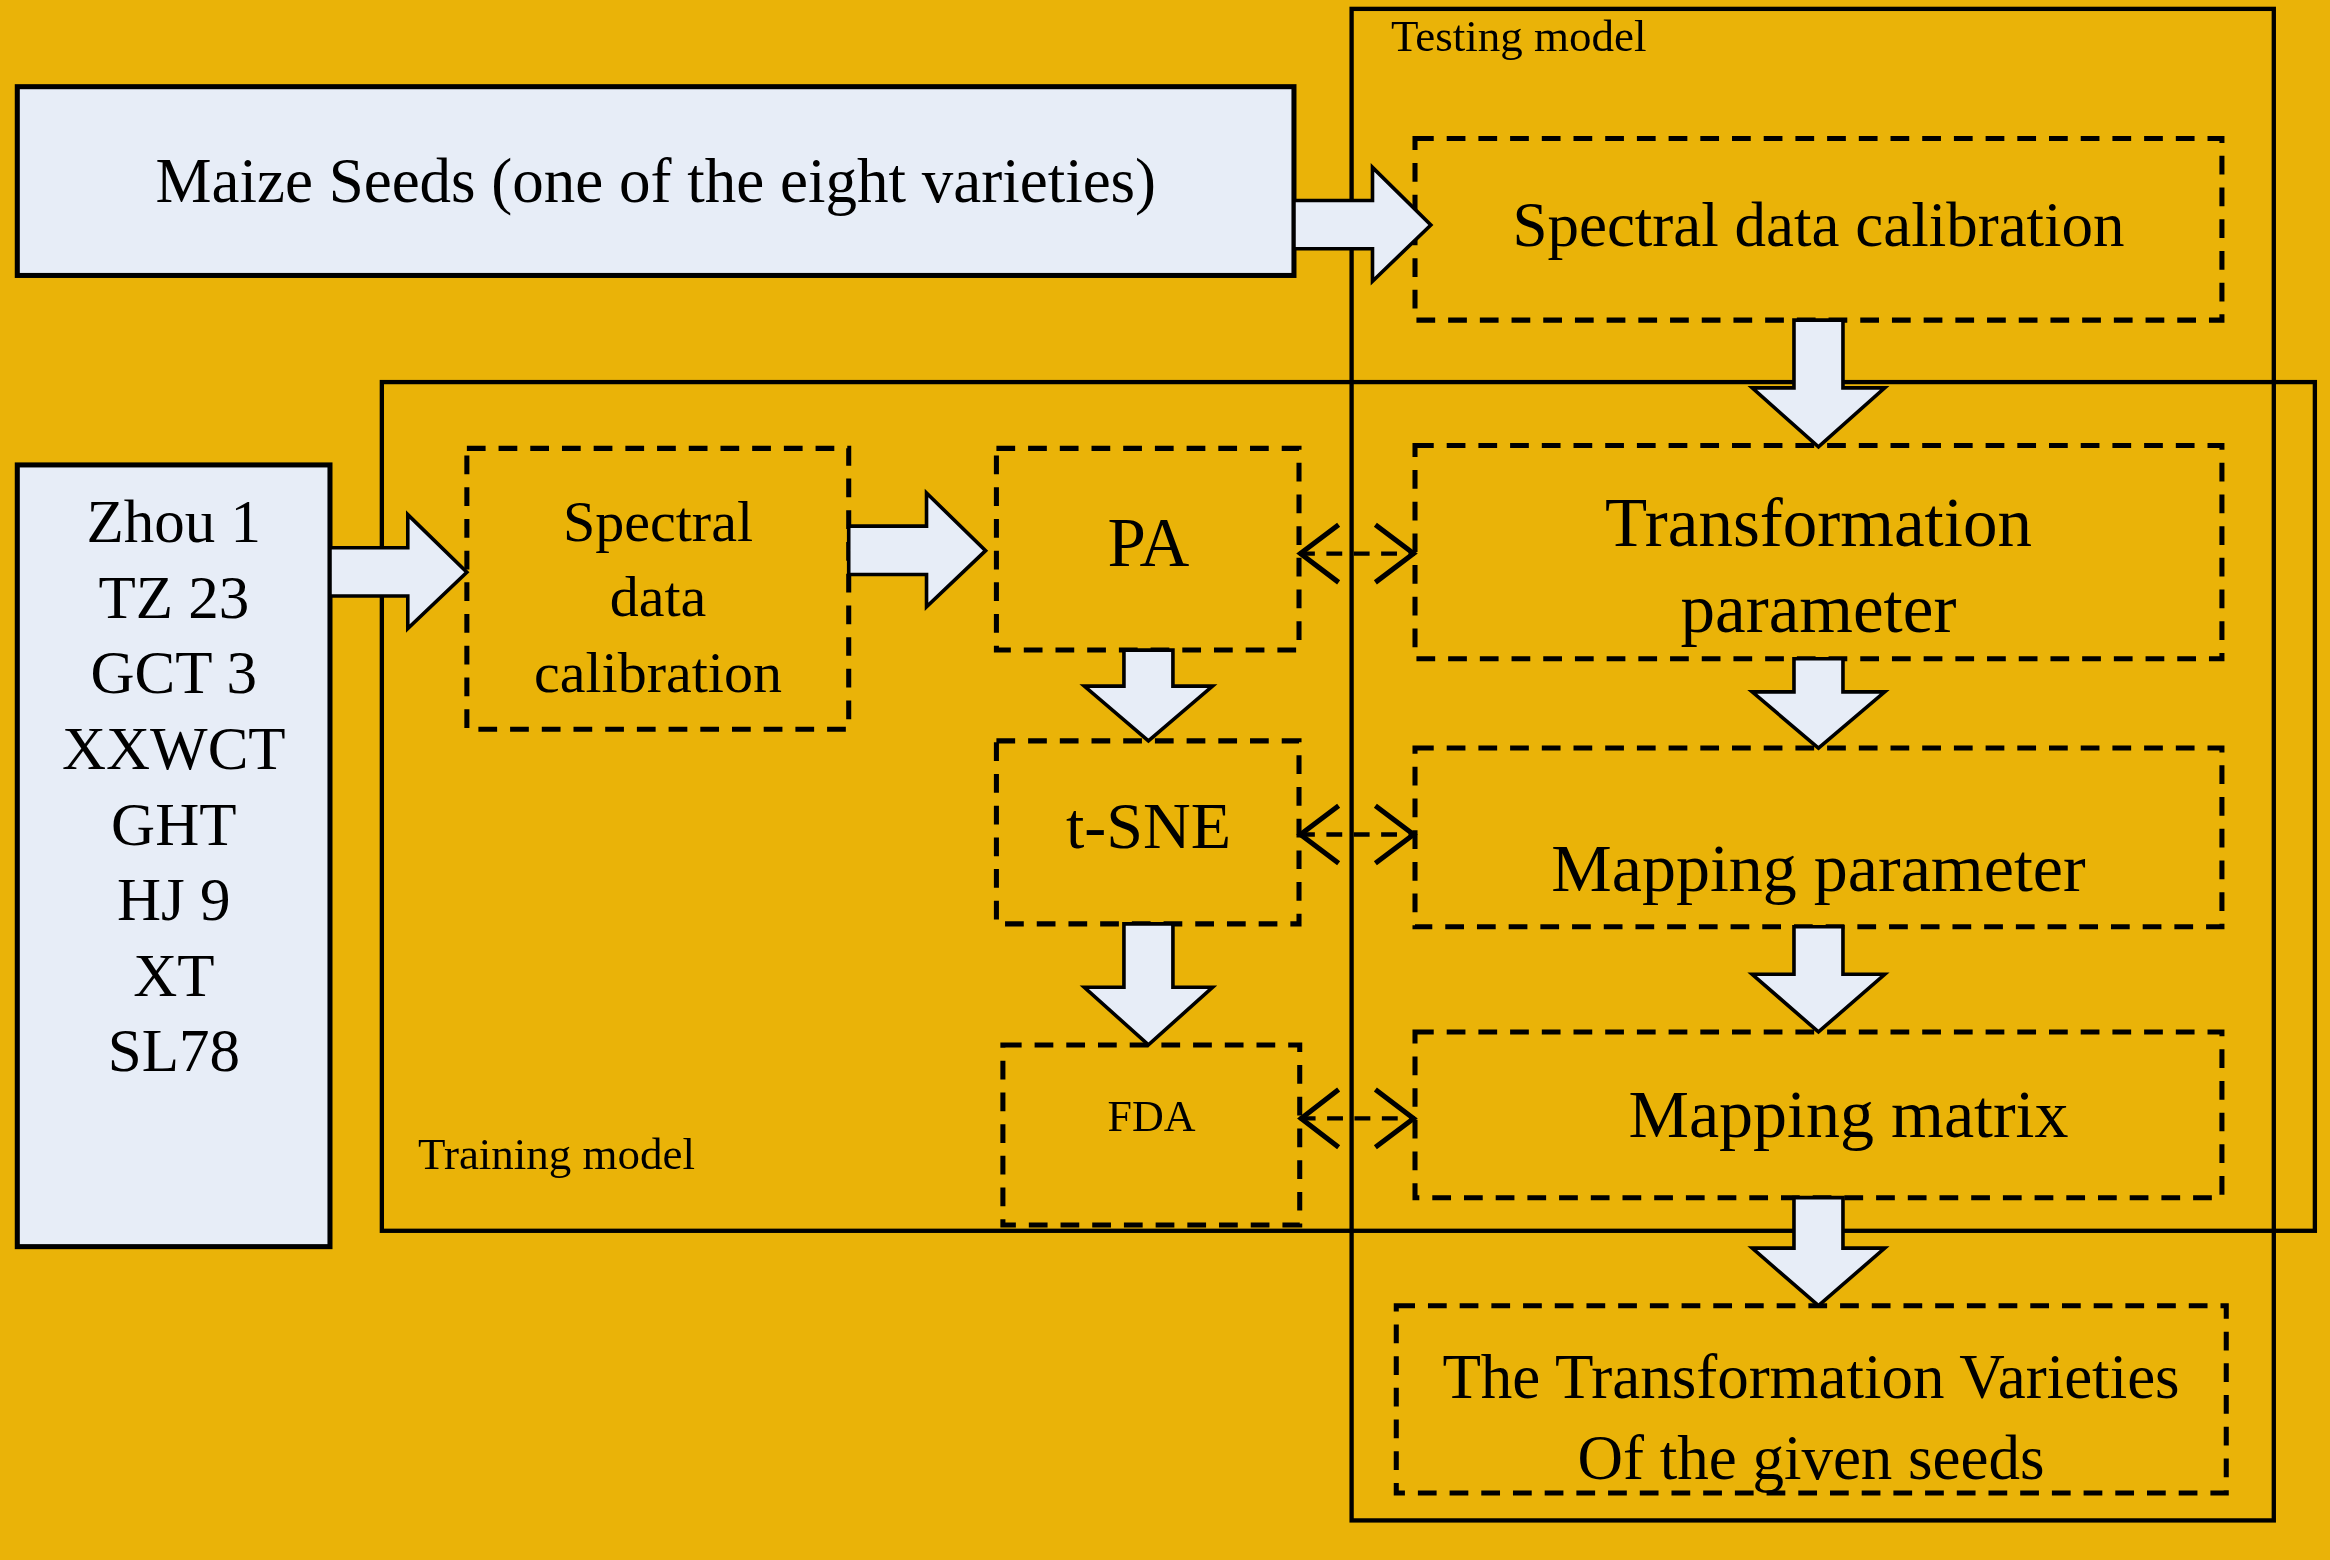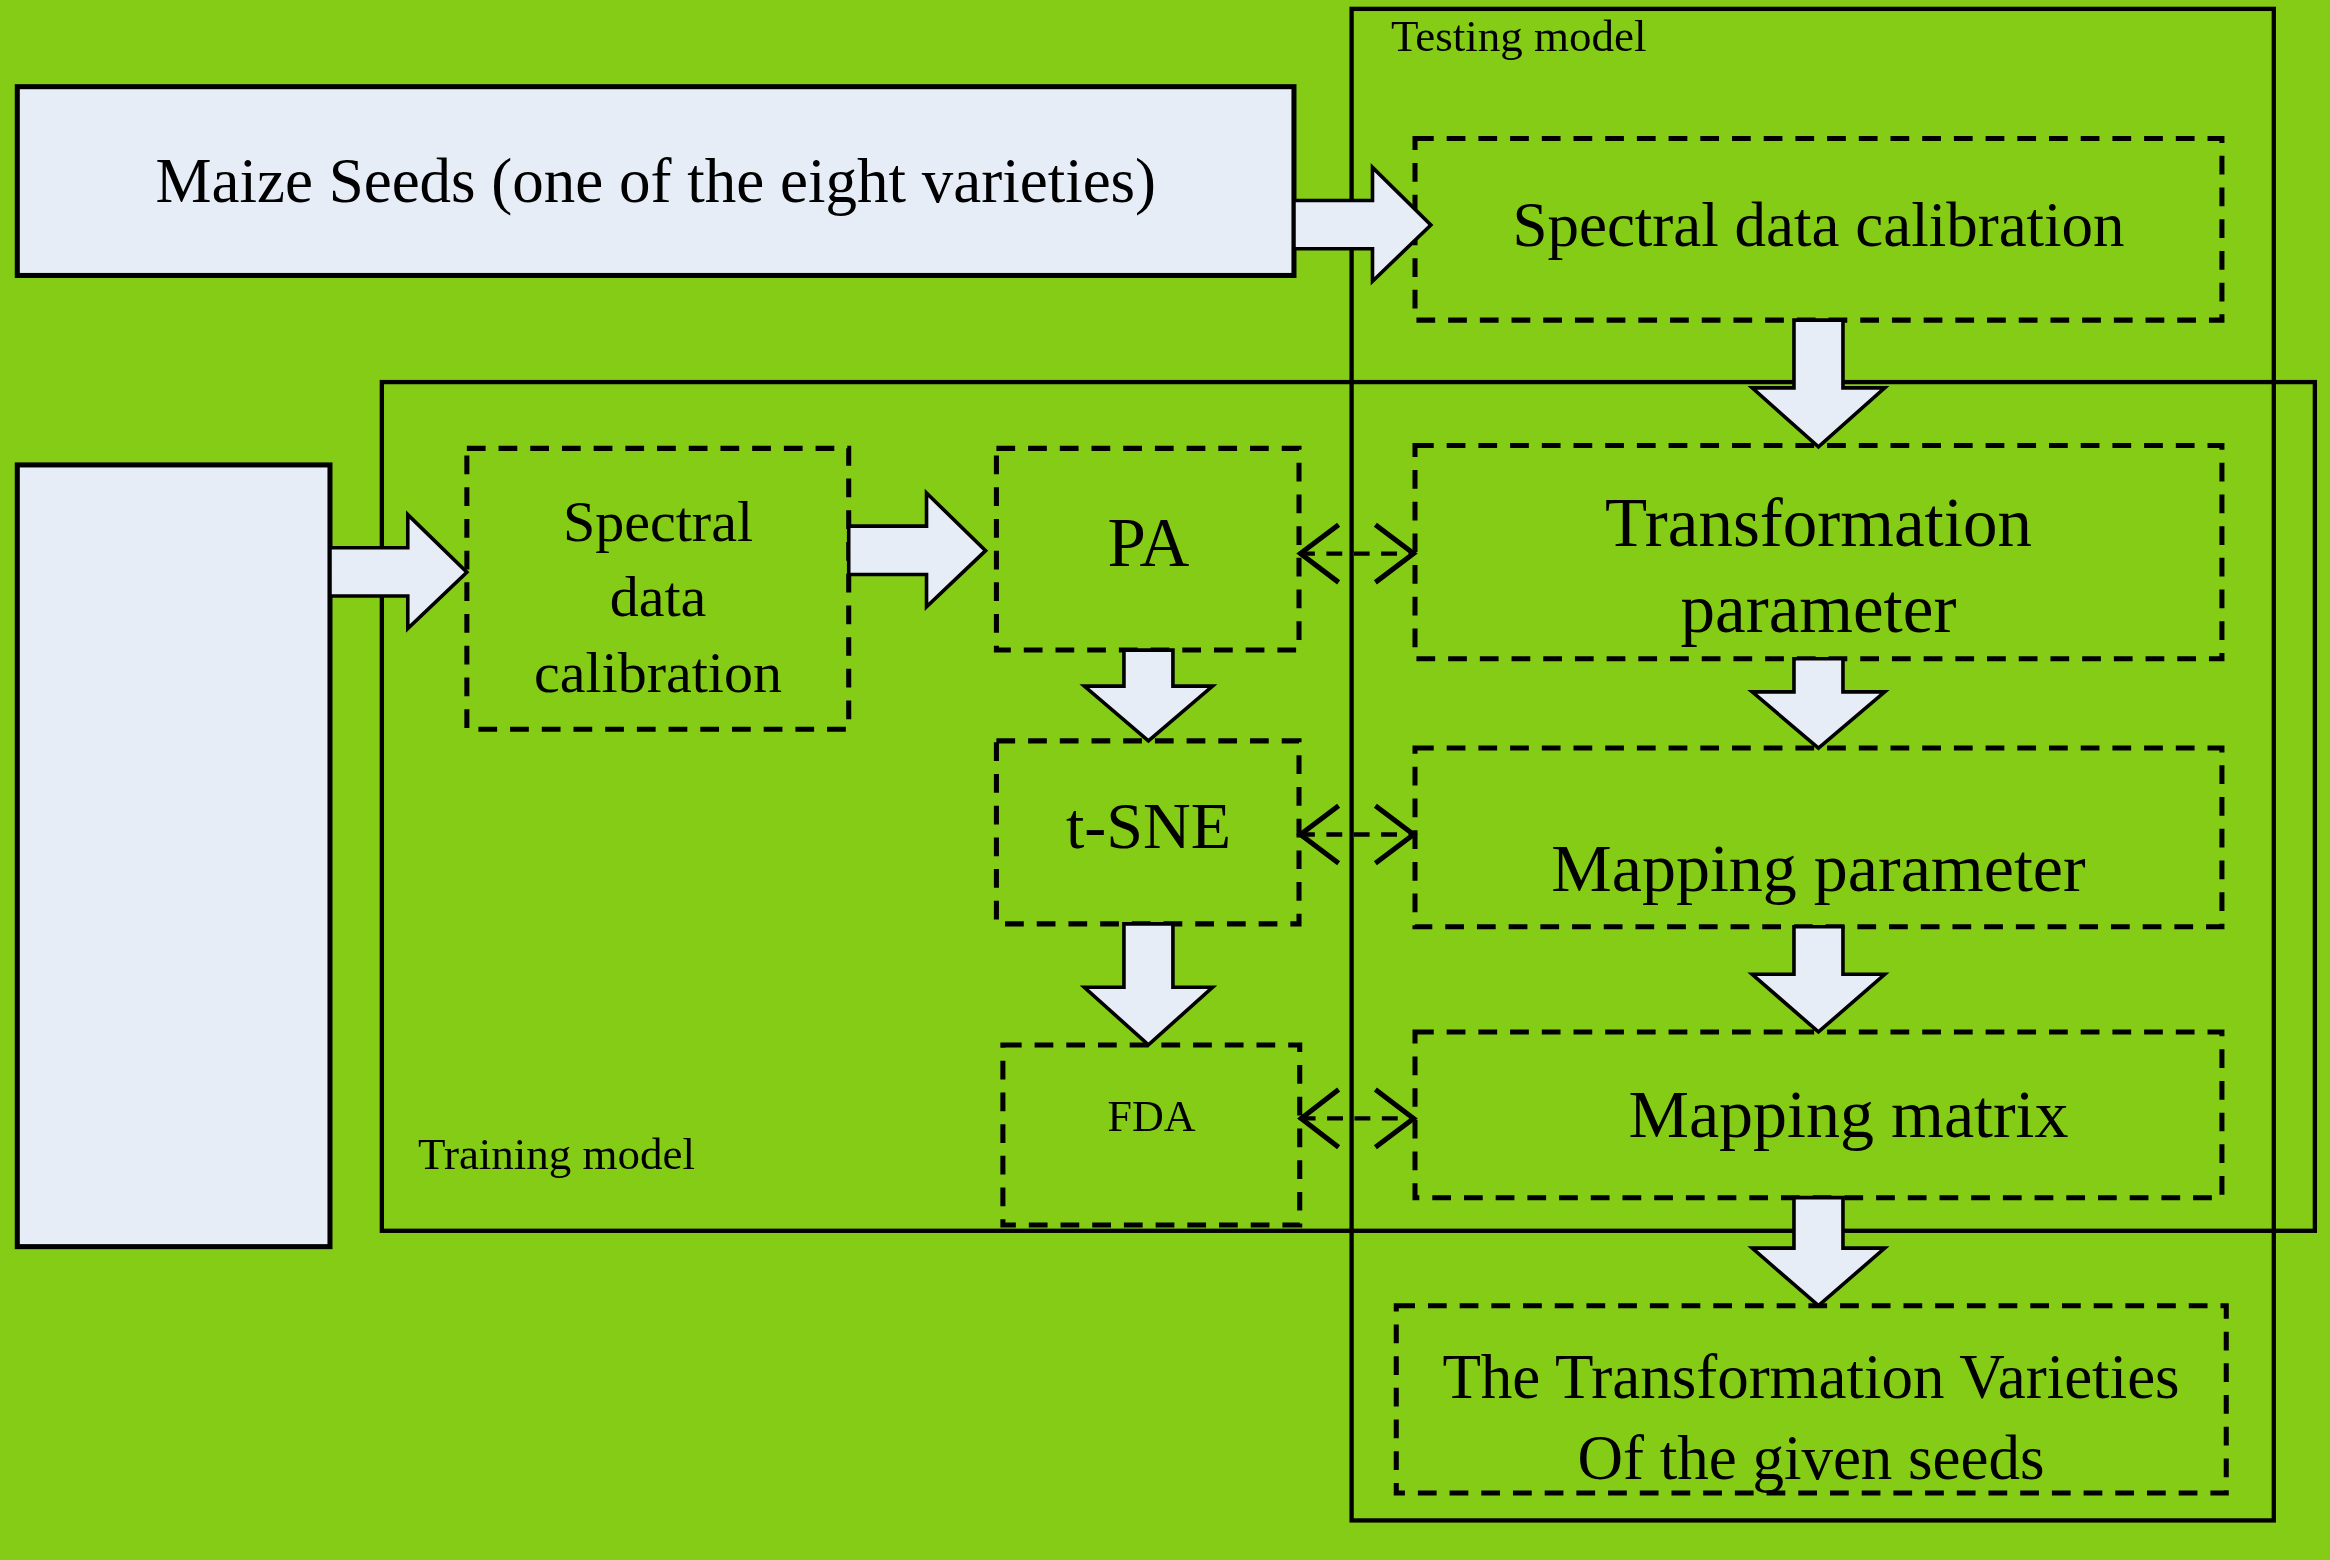--- a/index.html
+++ b/index.html
@@ -10,21 +10,21 @@
   body {
     width: 2330px;
     height: 1561px;
     font-family: "Liberation Serif", "DejaVu Serif", serif;
     overflow: hidden;
   }
   #stage {
     position: relative;
     width: 2330px;
     height: 1561px;
-    background: #84cc16;
+    background: #eab308;
   }
   svg.layer {
     position: absolute;
     left: 0;
     top: 0;
     width: 2330px;
     height: 1561px;
   }
   .frame-rect {
     fill: none;
@@ -160,20 +160,28 @@
     <polyline class="arrowhead" points="1909,1512 1962,1552 1909,1592"></polyline>
 
   </svg>
 
   <div class="txt lbl-small" style="left:1391px; top:13px; width:504px;">Testing model</div>
 
   <div class="txt t-maize" style="left:17.3px; top:148px; width:1277px;">Maize Seeds (one of the eight varieties)</div>
 
   <div class="txt lbl-small" style="left:418px; top:1131px; width:504px;">Training model</div>
 
+  <div class="txt t-varlist" style="left:17.3px; top:484px; width:313px;">Zhou 1
+TZ 23
+GCT 3
+XXWCT
+GHT
+HJ 9
+XT
+SL78</div>
 
   <div class="txt t-spec-tr" style="left:467px; top:484px; width:382px;">Spectral
 data
 calibration</div>
 
   <div class="txt t-pa" style="left:997px; top:507px; width:303px;">PA</div>
 
   <div class="txt t-tsne" style="left:997px; top:791px; width:303px;">t-SNE</div>
 
   <div class="txt t-fda" style="left:1003px; top:1094px; width:297px;">FDA</div>

